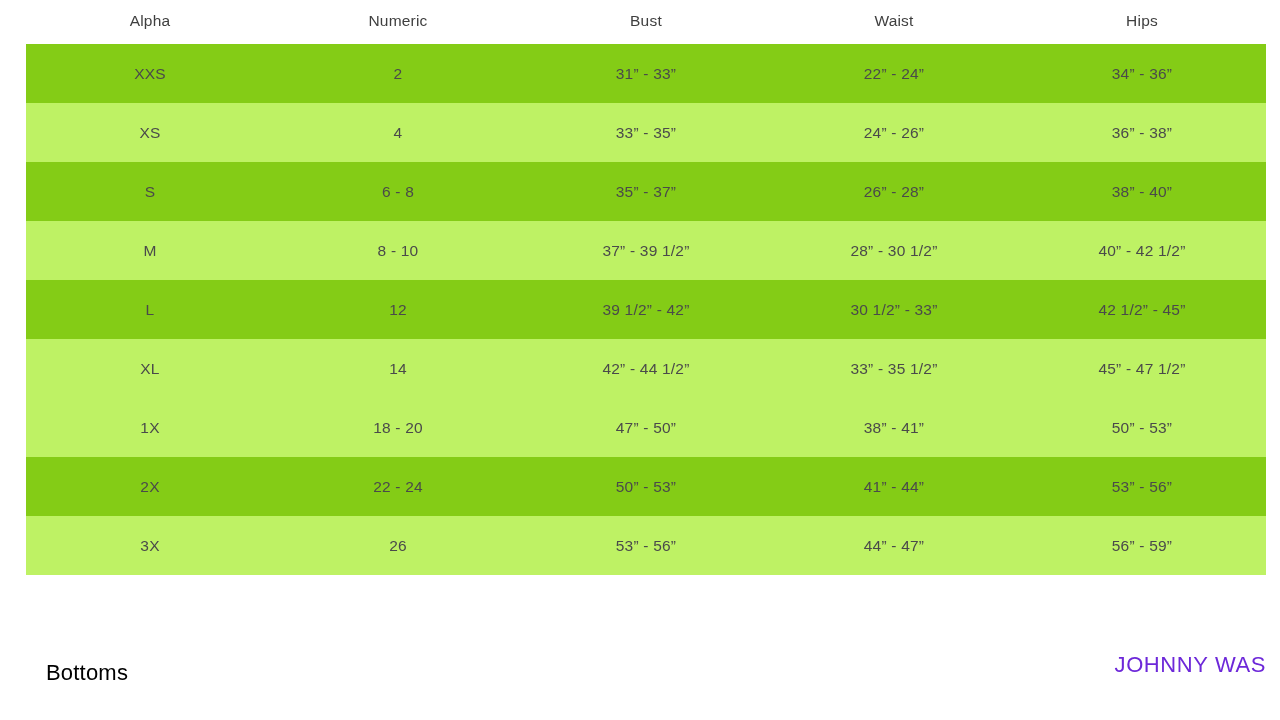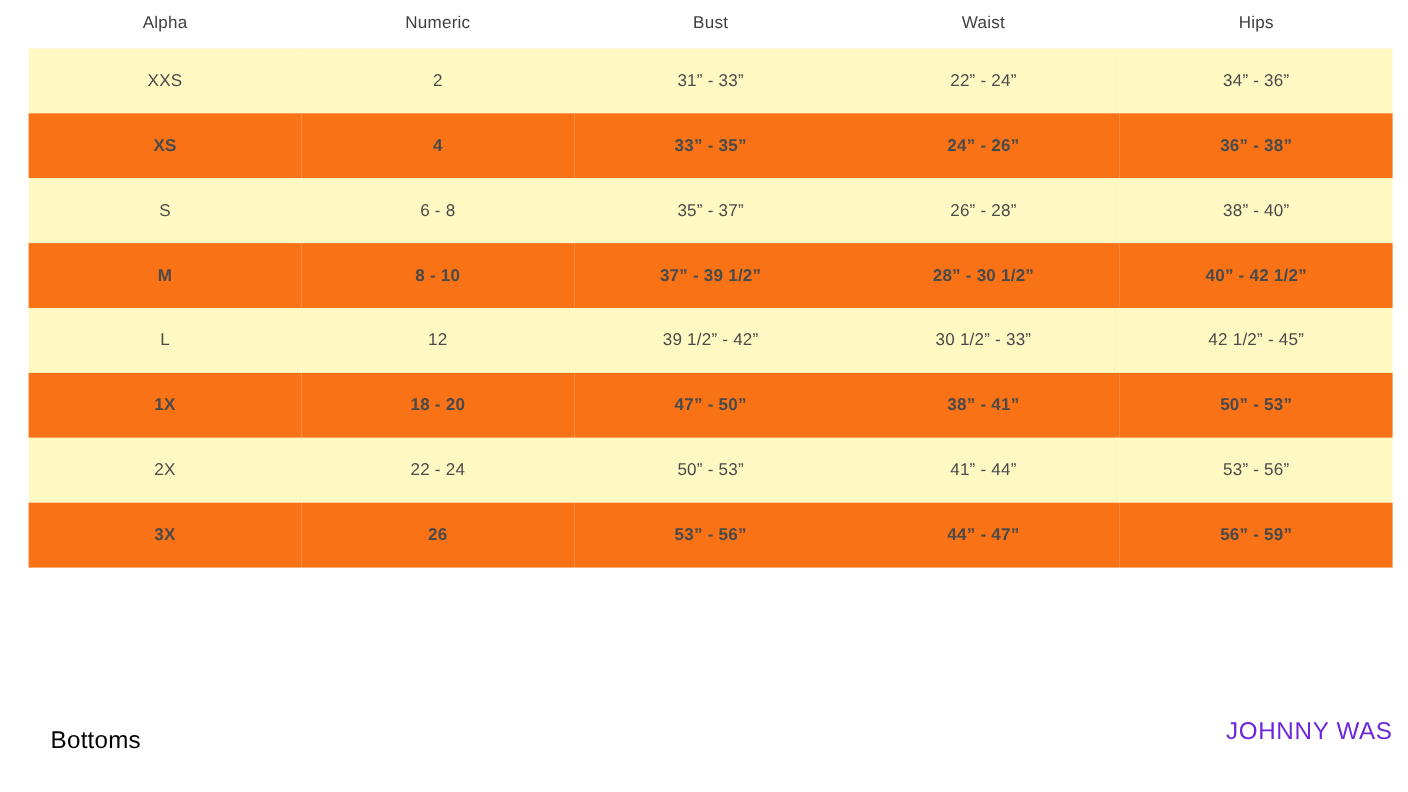--- a/index.html
+++ b/index.html
@@ -37,25 +37,24 @@
   }
   table.size-table td {
     font-size: 15.5px;
     color: #4a4a4a;
     text-align: center;
     height: 59px;
     padding: 0;
     letter-spacing: 0.2px;
   }
   tr.shaded td {
-    background: #fef9c3;
+    background: #84cc16;
   }
   tr.plain td {
-    background: #f97316;
-    font-weight: bold;
+    background: #bef264;
   }
   col.c-alpha   { width: 248px; }
   col.c-numeric { width: 248px; }
   col.c-bust    { width: 248px; }
   col.c-waist   { width: 248px; }
   col.c-hips    { width: 248px; }
 
   .footer {
     position: absolute;
     left: 0;
@@ -133,20 +132,27 @@
         <td>40” - 42 1/2”</td>
       </tr>
       <tr class="shaded">
         <td>L</td>
         <td>12</td>
         <td>39 1/2” - 42”</td>
         <td>30 1/2” - 33”</td>
         <td>42 1/2” - 45”</td>
       </tr>
       <tr class="plain">
+        <td>XL</td>
+        <td>14</td>
+        <td>42” - 44 1/2”</td>
+        <td>33” - 35 1/2”</td>
+        <td>45” - 47 1/2”</td>
+      </tr>
+      <tr class="plain">
         <td>1X</td>
         <td>18 - 20</td>
         <td>47” - 50”</td>
         <td>38” - 41”</td>
         <td>50” - 53”</td>
       </tr>
       <tr class="shaded">
         <td>2X</td>
         <td>22 - 24</td>
         <td>50” - 53”</td>

